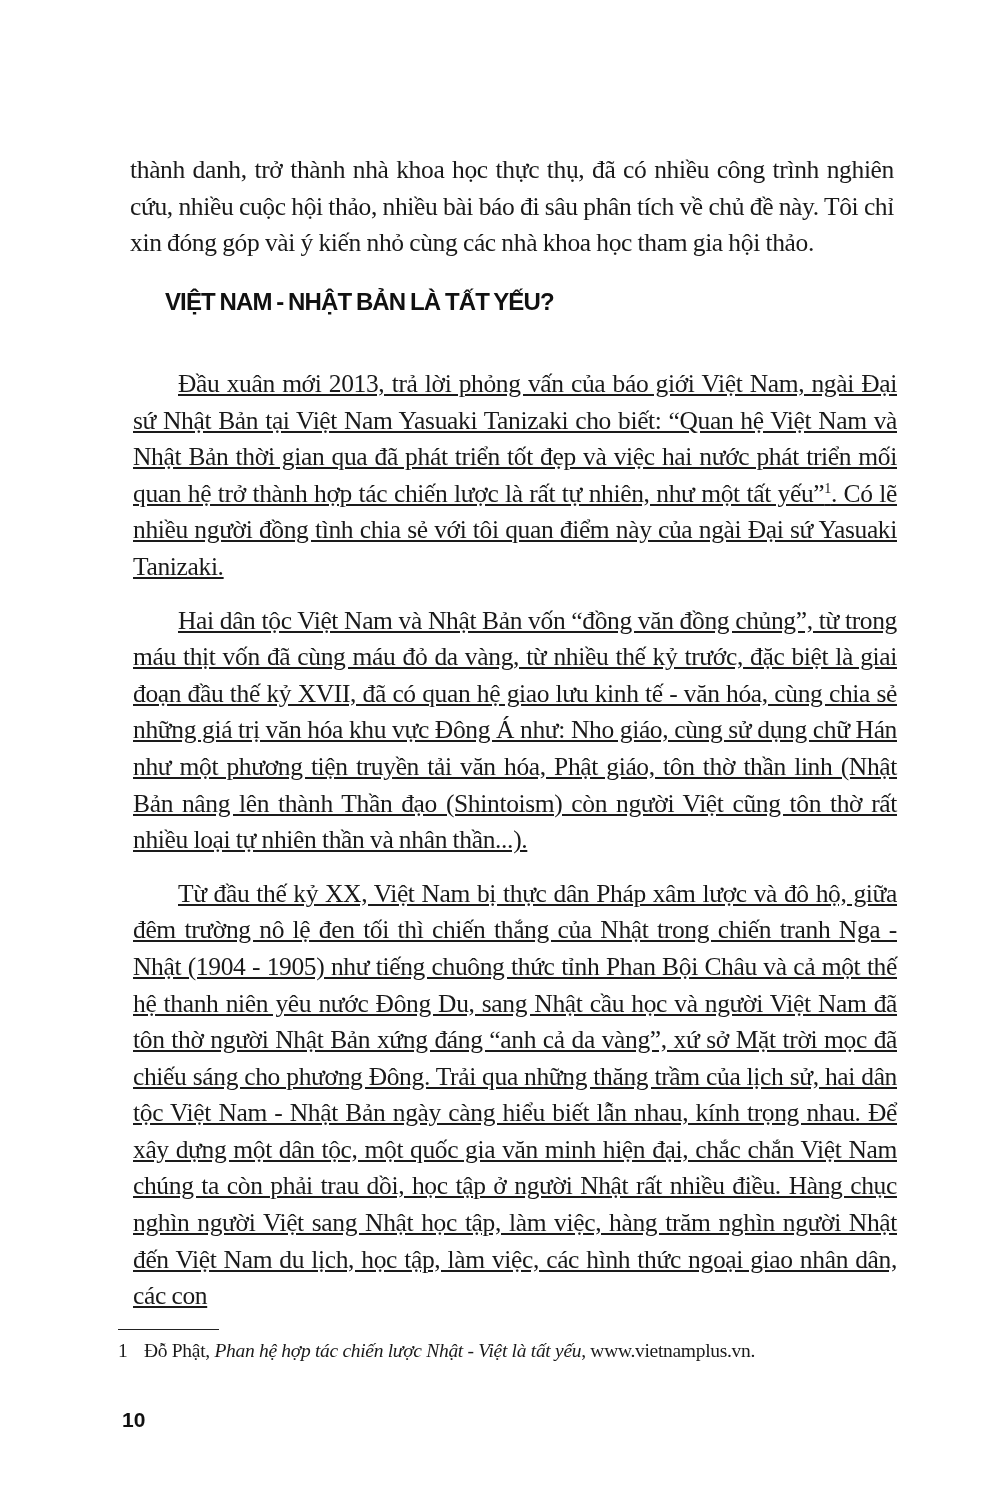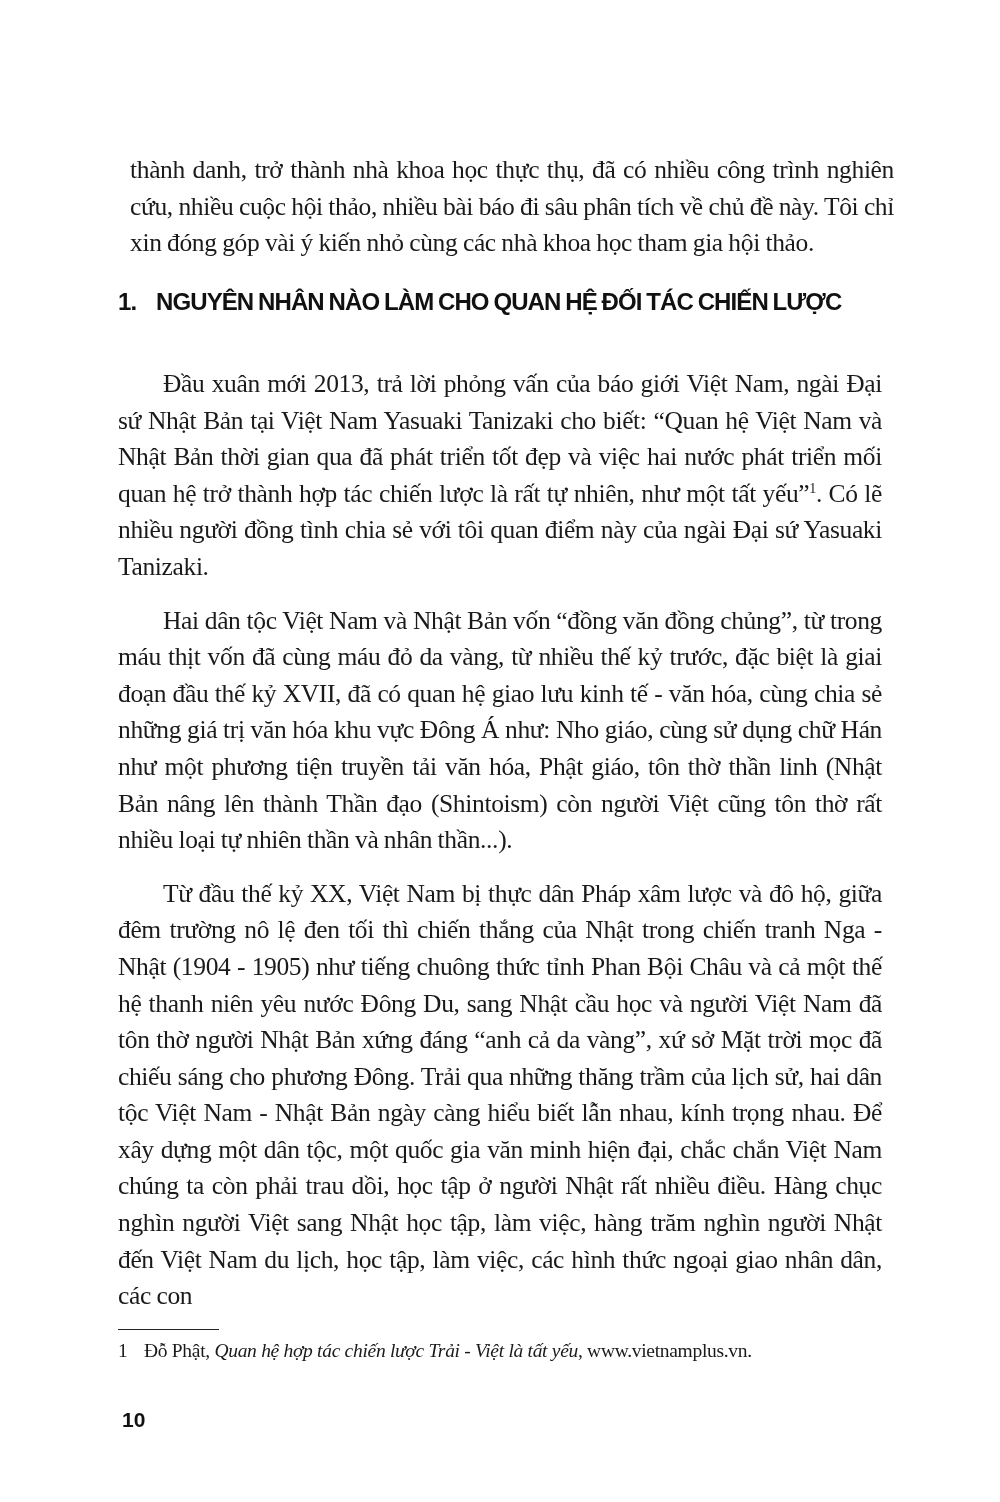--- a/index.html
+++ b/index.html
@@ -59,22 +59,23 @@
     #heading .line2 {
       display: block;
       padding-left: 47px;
     }
     #heading .line1 {
       display: inline;
     }
     #paras {
       position: absolute;
       top: 366px;
-      left: 0;
+      left: 15px;
       width: 764px;
+      text-decoration: underline;
     }
     #paras p {
       margin: 0 0 17px 0;
     }
     .sup {
       font-size: 14px;
       vertical-align: 9px;
       line-height: 0;
     }
     #footnote-rule {
@@ -114,28 +115,28 @@
     }
   </style>
 </head>
 <body>
 
 <div class="page">
 
   <p id="p0" class="body-text">thành danh, trở thành nhà khoa học thực thụ, đã có nhiều công trình nghiên cứu, nhiều cuộc hội thảo, nhiều bài báo đi sâu phân tích về chủ đề này. Tôi chỉ xin đóng góp vài ý kiến nhỏ cùng các nhà khoa học tham gia hội thảo.</p>
 
   <h2 id="heading">
-    <span class="line1"><span class="num">1.</span><span>NGUYÊN NHÂN NÀO LÀM CHO QUAN HỆ ĐỐI TÁC CHIẾN LƯỢC</span></span>
+    <span class="line2">VIỆT NAM - NHẬT BẢN LÀ TẤT YẾU?</span>
   </h2>
 
   <div id="paras">
     <p class="body-text indent"><span>Đầu xuân mới 2013, trả lời phỏng vấn của báo giới Việt Nam, ngài Đại sứ Nhật Bản tại Việt Nam Yasuaki Tanizaki cho biết: “Quan hệ Việt Nam và Nhật Bản thời gian qua đã phát triển tốt đẹp và việc hai nước phát triển mối quan hệ trở thành hợp tác chiến lược là rất tự nhiên, như một tất yếu”</span><span class="sup">1</span><span>. Có lẽ nhiều người đồng tình chia sẻ với tôi quan điểm này của ngài Đại sứ Yasuaki Tanizaki.</span></p>
     <p class="body-text indent">Hai dân tộc Việt Nam và Nhật Bản vốn “đồng văn đồng chủng”, từ trong máu thịt vốn đã cùng máu đỏ da vàng, từ nhiều thế kỷ trước, đặc biệt là giai đoạn đầu thế kỷ XVII, đã có quan hệ giao lưu kinh tế - văn hóa, cùng chia sẻ những giá trị văn hóa khu vực Đông Á như: Nho giáo, cùng sử dụng chữ Hán như một phương tiện truyền tải văn hóa, Phật giáo, tôn thờ thần linh (Nhật Bản nâng lên thành Thần đạo (Shintoism) còn người Việt cũng tôn thờ rất nhiều loại tự nhiên thần và nhân thần...).</p>
     <p class="body-text indent">Từ đầu thế kỷ XX, Việt Nam bị thực dân Pháp xâm lược và đô hộ, giữa đêm trường nô lệ đen tối thì chiến thắng của Nhật trong chiến tranh Nga - Nhật (1904 - 1905) như tiếng chuông thức tỉnh Phan Bội Châu và cả một thế hệ thanh niên yêu nước Đông Du, sang Nhật cầu học và người Việt Nam đã tôn thờ người Nhật Bản xứng đáng “anh cả da vàng”, xứ sở Mặt trời mọc đã chiếu sáng cho phương Đông. Trải qua những thăng trầm của lịch sử, hai dân tộc Việt Nam - Nhật Bản ngày càng hiểu biết lẫn nhau, kính trọng nhau. Để xây dựng một dân tộc, một quốc gia văn minh hiện đại, chắc chắn Việt Nam chúng ta còn phải trau dồi, học tập ở người Nhật rất nhiều điều. Hàng chục nghìn người Việt sang Nhật học tập, làm việc, hàng trăm nghìn người Nhật đến Việt Nam du lịch, học tập, làm việc, các hình thức ngoại giao nhân dân, các con</p>
   </div>
 
   <div id="footnote-rule"></div>
 
-  <div id="footnote"><span class="fn-num">1</span><span>Đỗ Phật, </span><span class="fn-title">Quan hệ hợp tác chiến lược Trải - Việt là tất yếu</span><span>, www.vietnamplus.vn.</span></div>
+  <div id="footnote"><span class="fn-num">1</span><span>Đỗ Phật, </span><span class="fn-title">Phan hệ hợp tác chiến lược Nhật - Việt là tất yếu</span><span>, www.vietnamplus.vn.</span></div>
 
   <div id="page-number">10</div>
 
 </div>
 
 </body></html>

